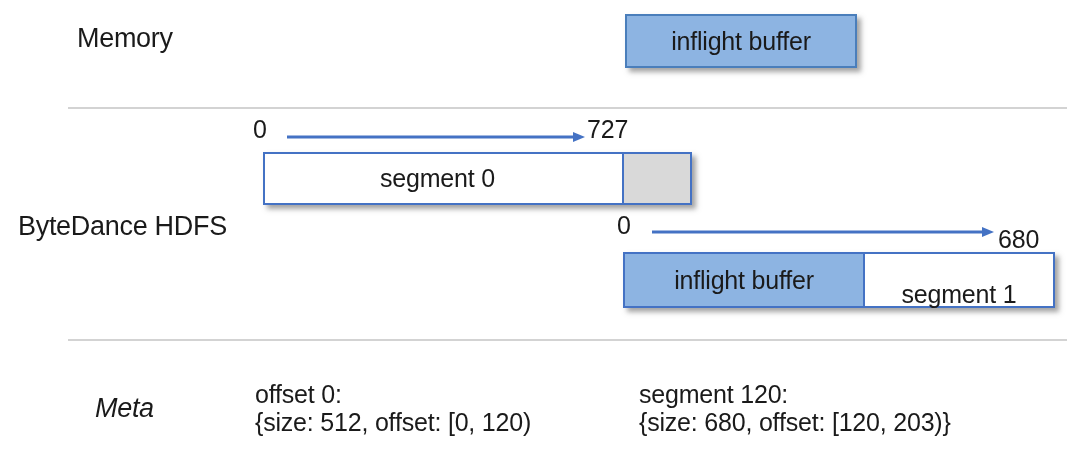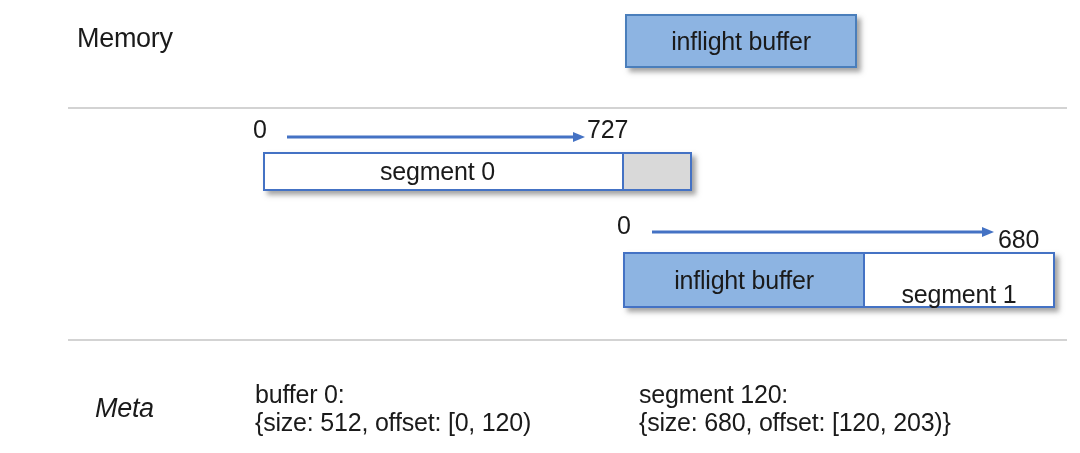--- a/index.html
+++ b/index.html
@@ -93,31 +93,32 @@
 <div class="canvas">
 
   <div class="abs row-label" style="left:77px; top:23px;">Memory</div>
 
   <div class="buffer-box" style="left:625px; top:14px; width:232px; height:54px;">
     <span>inflight buffer</span>
   </div>
 
   <div class="divider" style="top:107px;"></div>
 
+  <div class="abs row-label" style="left:18px; top:211px;">ByteDance HDFS</div>
 
   <div class="range-num" style="left:253px; top:115px;">0</div>
 
   <svg class="arrow-svg" style="left:286px; top:130px;" width="300" height="15">
     <line class="arrow-shaft" x1="1" y1="7" x2="288" y2="7"></line>
     <polygon class="arrow-head" points="287,2 299,7 287,12"></polygon>
   </svg>
 
   <div class="range-num" style="left:587px; top:115px;">727</div>
 
-  <div class="segment-box" style="left:263px; top:152px; width:429px; height:39px;gap:12px;">
+  <div class="segment-box" style="left:263px; top:152px; width:429px; height:53px;gap:12px;">
     <div class="segment-cell cell-white" style="flex:1 1 auto;">
       <span>segment 0</span>
     </div>
     <div class="segment-cell cell-gray" style="width:68px; flex:0 0 auto;"></div>
   </div>
 
   <div class="range-num" style="left:617px; top:211px;">0</div>
 
   <svg class="arrow-svg" style="left:651px; top:225px;" width="344" height="15">
     <line class="arrow-shaft" x1="1" y1="7" x2="332" y2="7"></line>
@@ -133,21 +134,21 @@
     <div class="segment-cell cell-white" style="flex:1 1 auto;margin-top:28px;">
       <span>segment 1</span>
     </div>
   </div>
 
   <div class="divider" style="top:339px;"></div>
 
   <div class="abs row-label" style="left:95px; top:393px;font-style:italic;">Meta</div>
 
   <div class="meta-block" style="left:255px; top:380px;">
-    <div>buffer 0:</div>
+    <div>offset 0:</div>
     <div>{size: 512, offset: [0, 120)</div>
   </div>
 
   <div class="meta-block" style="left:639px; top:380px;">
     <div>segment 120:</div>
     <div>{size: 680, offset: [120, 203)}</div>
   </div>
 
 </div>
 

